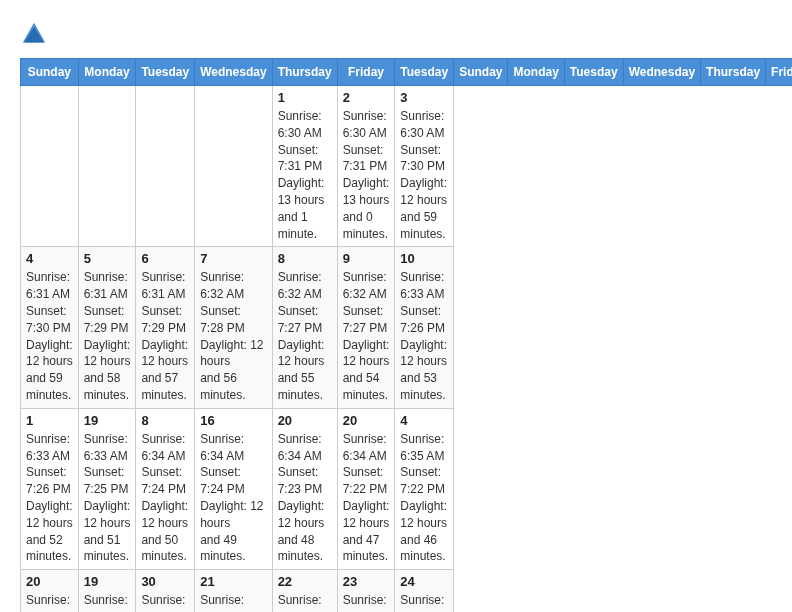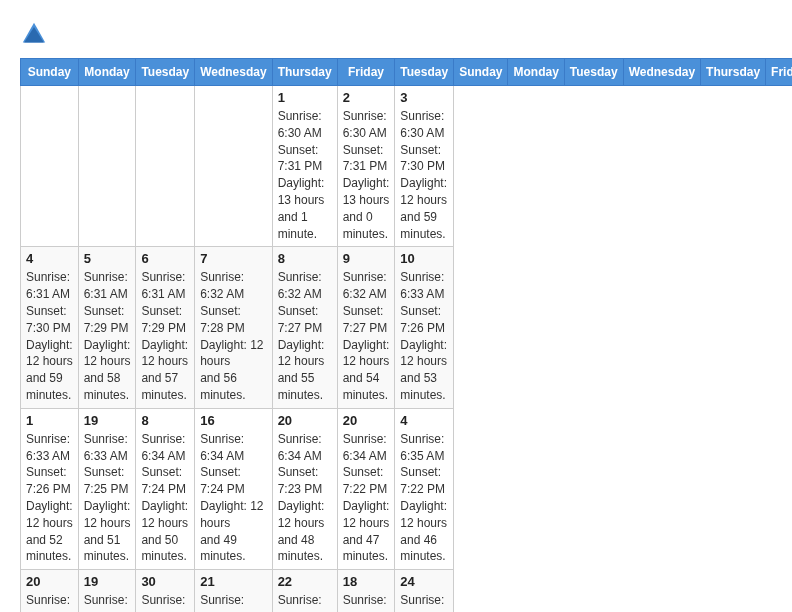--- a/index.html
+++ b/index.html
@@ -284,21 +284,21 @@
 and 42 minutes.</div>
         </td>
         <td>
           <div class="day-number">22</div>
           <div class="day-info" style="white-space: pre-line;">Sunrise: 6:36 AM
 Sunset: 7:18 PM
 Daylight: 12 hours
 and 41 minutes.</div>
         </td>
         <td>
-          <div class="day-number">18</div>
+          <div class="day-number">23</div>
           <div class="day-info" style="white-space: pre-line;">Sunrise: 6:36 AM
 Sunset: 7:17 PM
 Daylight: 12 hours
 and 40 minutes.</div>
         </td>
         <td>
           <div class="day-number">24</div>
           <div class="day-info" style="white-space: pre-line;">Sunrise: 6:37 AM
 Sunset: 7:16 PM
 Daylight: 12 hours

